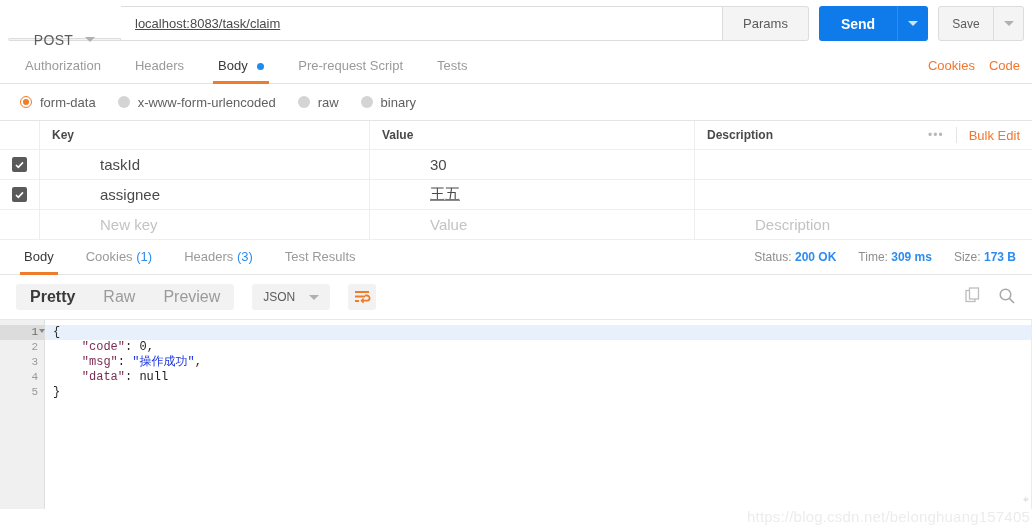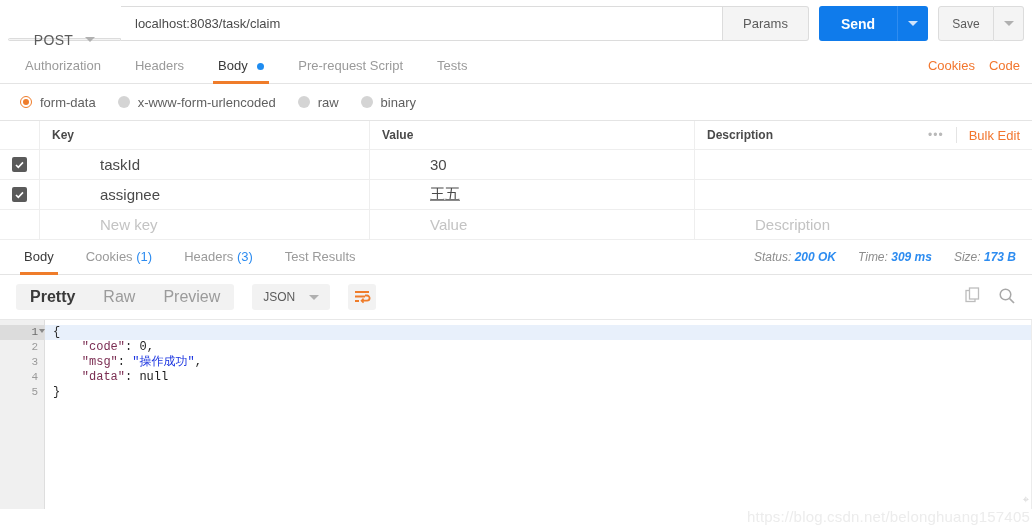--- a/index.html
+++ b/index.html
@@ -21,21 +21,21 @@
     display: flex; align-items: center; justify-content: center; gap: 12px;
     border-radius: 3px 0 0 3px; cursor: pointer; margin-top: 32px;
   }
   .method-label { font-size: 14px; color: #5b5b5b; letter-spacing: .3px; }
   .caret { width: 0; height: 0; border-left: 5px solid transparent; border-right: 5px solid transparent;
            border-top: 5px solid #b0b0b0; }
   .url-input {
     flex: 1; border: 1px solid #dcdcdc; border-left: none; background: #fff;
     display: flex; align-items: center; padding-left: 14px;
   }
-  .url-text { font-size: 13px; color: #4b4b4b; }
+  .url-text { font-size: 13px; color: #4b4b4b; text-decoration: underline; }
   .params-btn {
     width: 86px; border: 1px solid #dcdcdc; border-left: none; background: #f4f4f4;
     display: flex; align-items: center; justify-content: center;
     border-radius: 0 3px 3px 0; cursor: pointer; color: #5b5b5b; font-size: 13px;
   }
   .send-group { display: flex; margin-left: 10px; }
   .send-btn {
     width: 78px; background: #0f7beb; color: #fff; font-weight: bold; font-size: 14px;
     display: flex; align-items: center; justify-content: center;
     border-radius: 3px 0 0 3px; cursor: pointer;
@@ -117,21 +117,21 @@
 
   
   .resp-tabs {
     display: flex; align-items: flex-end; height: 35px; border-bottom: 1px solid #e4e4e4;
     padding: 0 8px; background: #fff;
   }
   .rtab { padding: 0 16px; height: 34px; line-height: 34px; font-size: 13px; color: #9a9a9a; cursor: pointer; position: relative; }
   .rtab.active { color: #3a3a3a; }
   .rtab.active::after { content:""; position:absolute; left:12px; right:12px; bottom:-1px; height:3px; background:#ef7c2a; }
   .count { color: #2d8cf0; }
-  .meta-right { margin-left: auto; display: flex; gap: 22px; align-items: center; height: 34px; padding-right: 8px; font-style: italic; }
+  .meta-right { margin-left: auto; display: flex; gap: 22px; align-items: center; height: 34px; padding-right: 8px; }
   .meta-item { font-size: 12px; color: #8d8d8d; }
   .meta-val { color: #2d8cf0; font-weight: bold; }
 
   
   .resp-toolbar { display: flex; align-items: center; height: 44px; padding: 0 16px; gap: 10px; }
   .seg { display: flex; background: #f2f2f2; border-radius: 3px; overflow: hidden; }
   .seg-item { padding: 0 14px; height: 26px; line-height: 26px; font-size: 16px; color: #9b9b9b; cursor: pointer; }
   .seg-item.active { color: #3a3a3a; font-weight: bold; }
   .fmt-select {
     display: flex; align-items: center; gap: 14px; background: #f2f2f2; border-radius: 3px;

